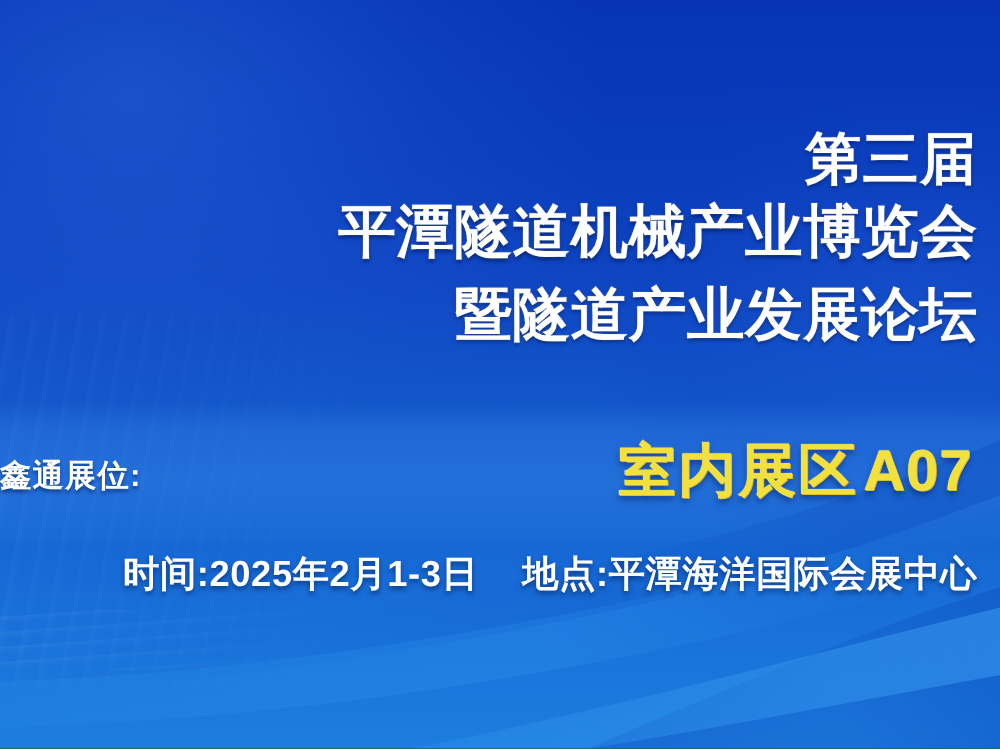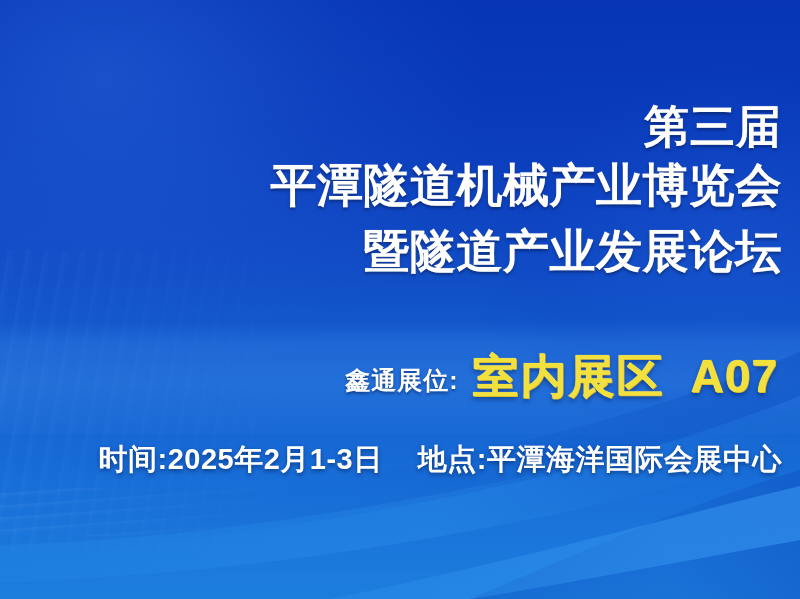--- a/index.html
+++ b/index.html
@@ -155,21 +155,21 @@
   }
 
   
   .booth-row {
     position: absolute;
     left: 0;
     right: 22px;
     top: 346px;
     display: flex;
     align-items: baseline;
-    justify-content: flex-end;
+    justify-content: space-between;
     white-space: nowrap;
   }
 
   .booth-label {
     color: #ffffff;
     font-size: 25px;
     font-weight: bold;
     letter-spacing: 1px;
     margin-right: 14px;
     text-shadow: 0 2px 3px rgba(2,20,70,0.5);
@@ -182,21 +182,21 @@
     font-weight: bold;
     letter-spacing: 2px;
     color: #f2e13c;
     text-shadow:
         0 0 1px #fff7b0,
         1px 1px 0 #d8b520,
         0 3px 5px rgba(2,20,70,0.55);
   }
 
   .booth-value .code {
-    margin-left: 26px;
+    margin-left: 4px;
     letter-spacing: 1px;
   }
 
   
   .info-row {
     position: absolute;
     left: 0;
     right: 18px;
     top: 440px;
     text-align: right;

